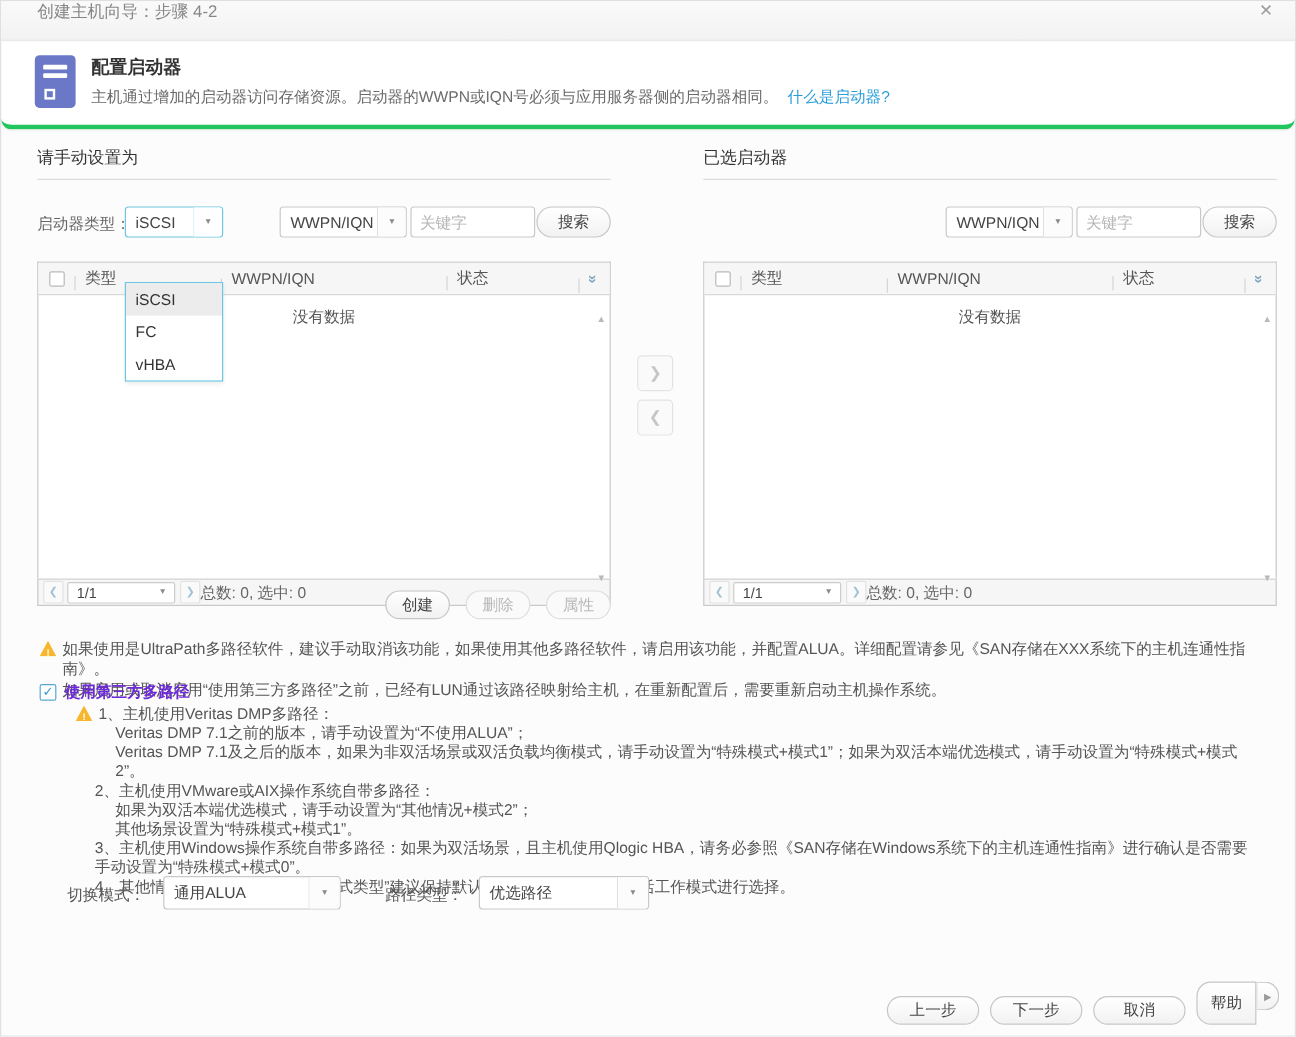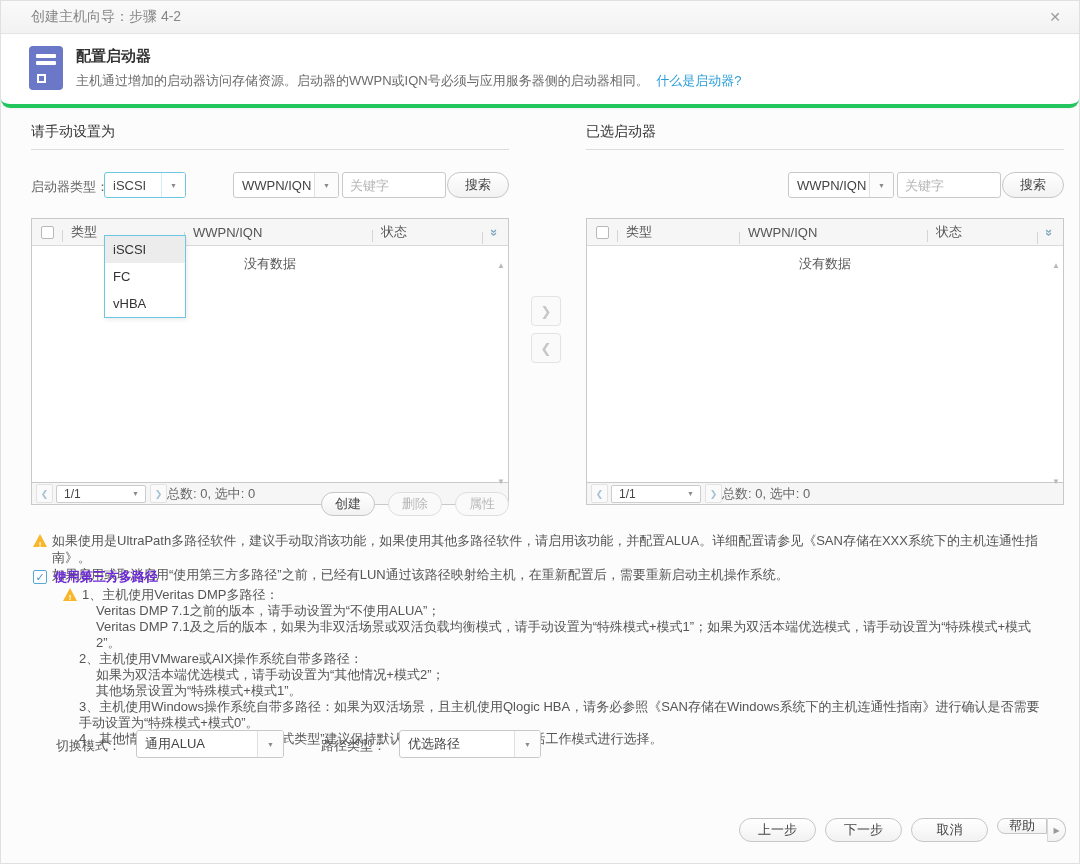--- a/index.html
+++ b/index.html
@@ -4,21 +4,21 @@
 <style>
   html,body{margin:0;padding:0}
   body{width:1080px;height:864px;font-family:"Liberation Sans","DejaVu Sans",sans-serif;
        font-size:13px;color:#333;background:#fff;position:relative;overflow:hidden}
   #dialog{position:absolute;top:0;left:0;width:1080px;height:864px;background:#fcfcfc;
           border:1px solid #e0e0e0;box-sizing:border-box;overflow:hidden}
 
   
   .titlebar{position:absolute;top:0;left:0;width:100%;height:33px;box-sizing:border-box;
             background:linear-gradient(#fafafa,#f2f2f2);border-bottom:1px solid #e4e4e4;
-            display:flex;align-items:center;padding:0 18px 0 30px;color:#878787;font-size:14px}
+            display:flex;padding:0 18px 0 30px;color:#878787;font-size:14px}
   .close{margin-left:auto;color:#9c9c9c;font-size:14px;font-weight:bold;cursor:pointer;line-height:1}
 
   
   .headerband{position:absolute;top:34px;left:0;width:100%;height:69px;background:#fff;
               border-bottom:4px solid #22c55e;border-radius:0 0 9px 9px;box-shadow:0 1px 2px rgba(0,0,0,.05)}
   .srv{position:absolute;left:28px;top:11px;width:34px;height:44px;background:#6a78c7;border-radius:4px}
   .srv .b{position:absolute;left:7px;width:20px;height:4px;background:#fff;border-radius:1px}
   .srv .b1{top:8px}.srv .b2{top:15px}
   .srv .sq{position:absolute;left:8px;top:28px;width:9px;height:9px;border:2px solid #fff;box-sizing:border-box}
   .h-title{position:absolute;left:75px;top:12px;font-size:15px;font-weight:bold;color:#333}
@@ -124,21 +124,21 @@
   #m-label2{left:265px}
   .m-sel{height:28px}
   #m-sel1{left:80px;width:148px}
   #m-sel2{left:343px;width:142px}
   .m-sel .ar{width:25px}
 
   
   .footer{position:absolute;top:817px;right:13px;display:flex;align-items:flex-end;gap:9px}
   .fbtn{width:77px;height:24px;border-radius:12px;font-size:13px}
   .help-wrap{display:flex}
-  .help-main{width:50px;height:16px;border-radius:12px 0 0 12px}
+  .help-main{width:50px;height:36px;border-radius:12px 0 0 12px}
   .help-ar{width:19px;height:24px;border:1px solid #c6c6c6;border-left:1px solid #d8d8d8;
            border-radius:0 12px 12px 0;display:flex;align-items:center;justify-content:center;
            color:#9a9a9a;font-size:8px;background:linear-gradient(#fff,#f2f2f2);box-sizing:border-box;cursor:pointer}
 </style>
 </head>
 <body>
 
 <div id="dialog">
 
   <div class="titlebar">

